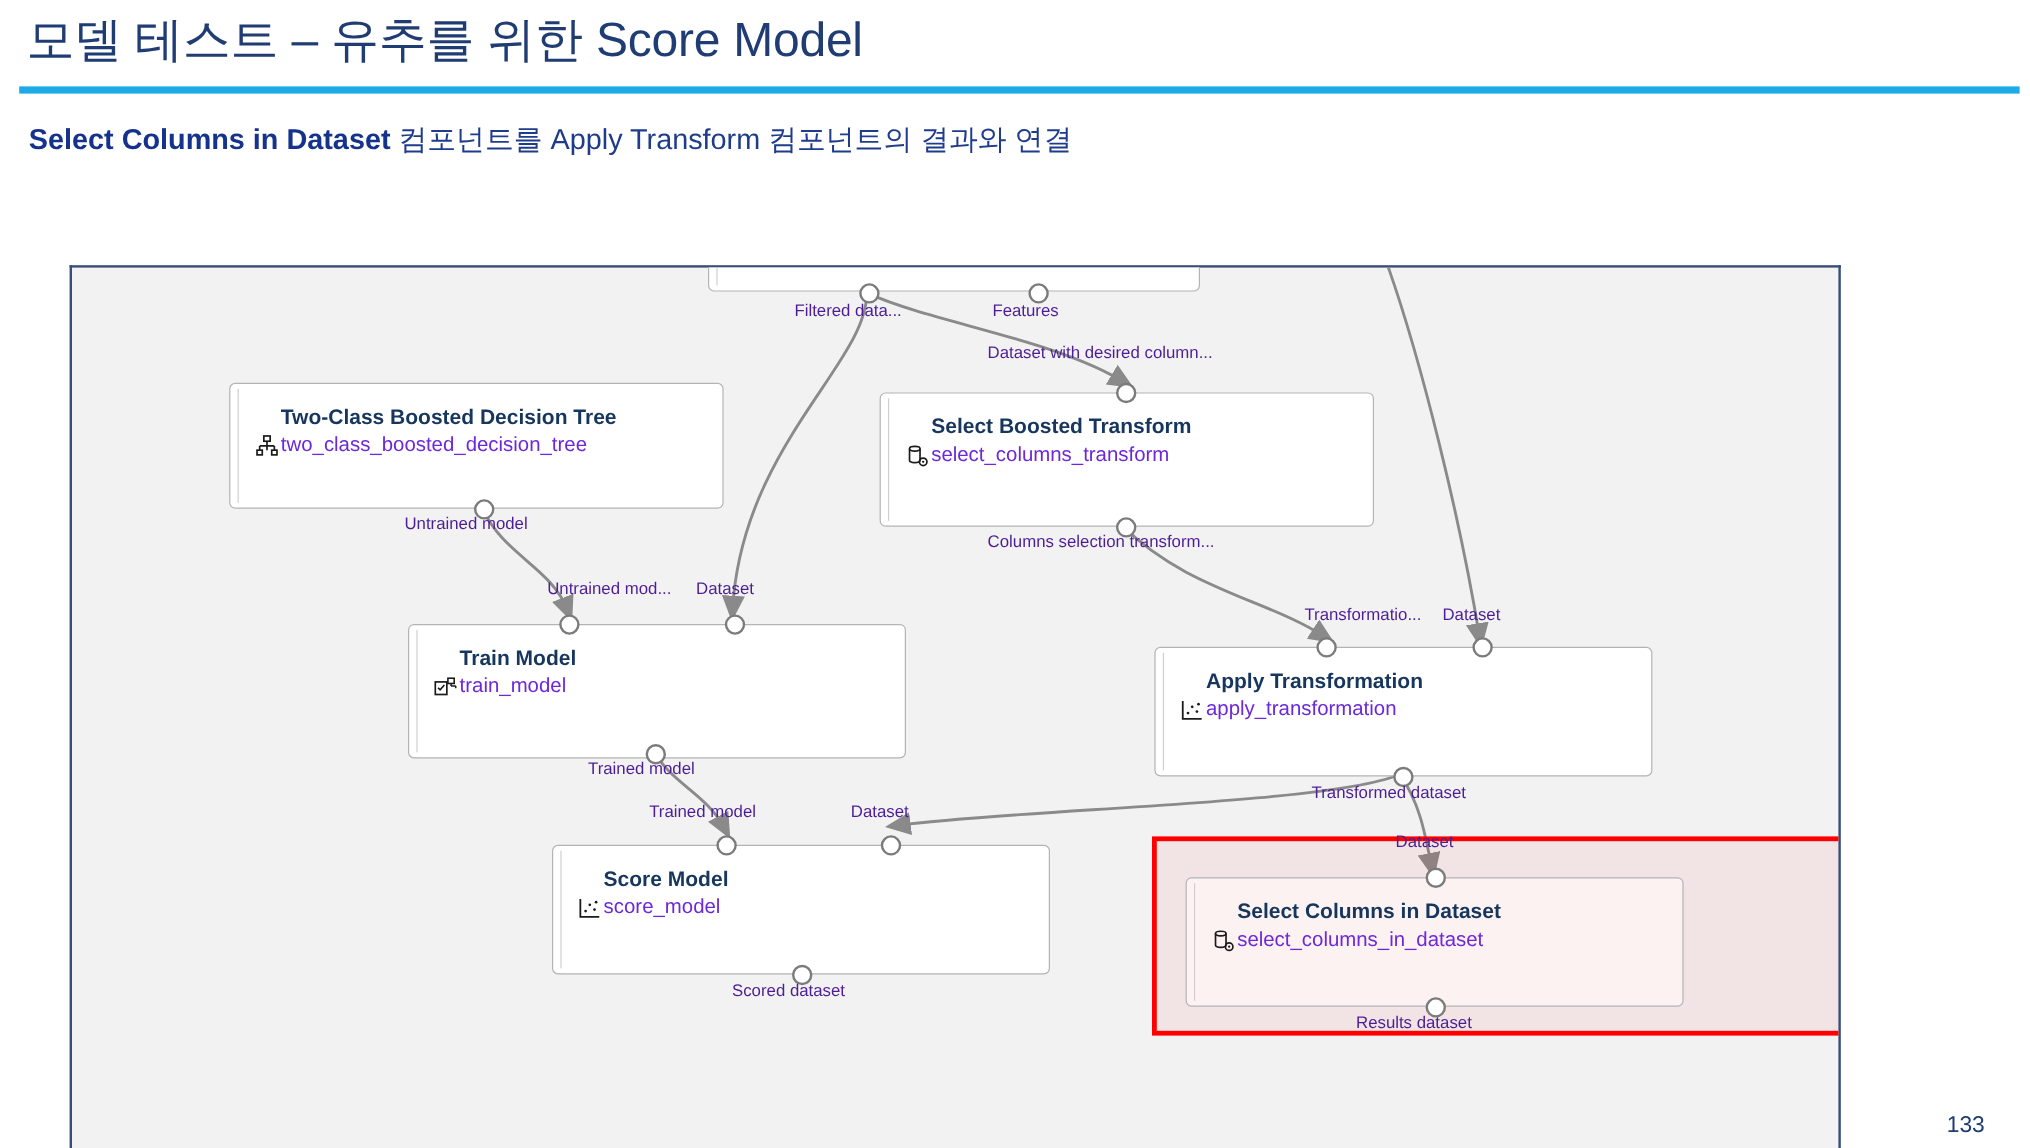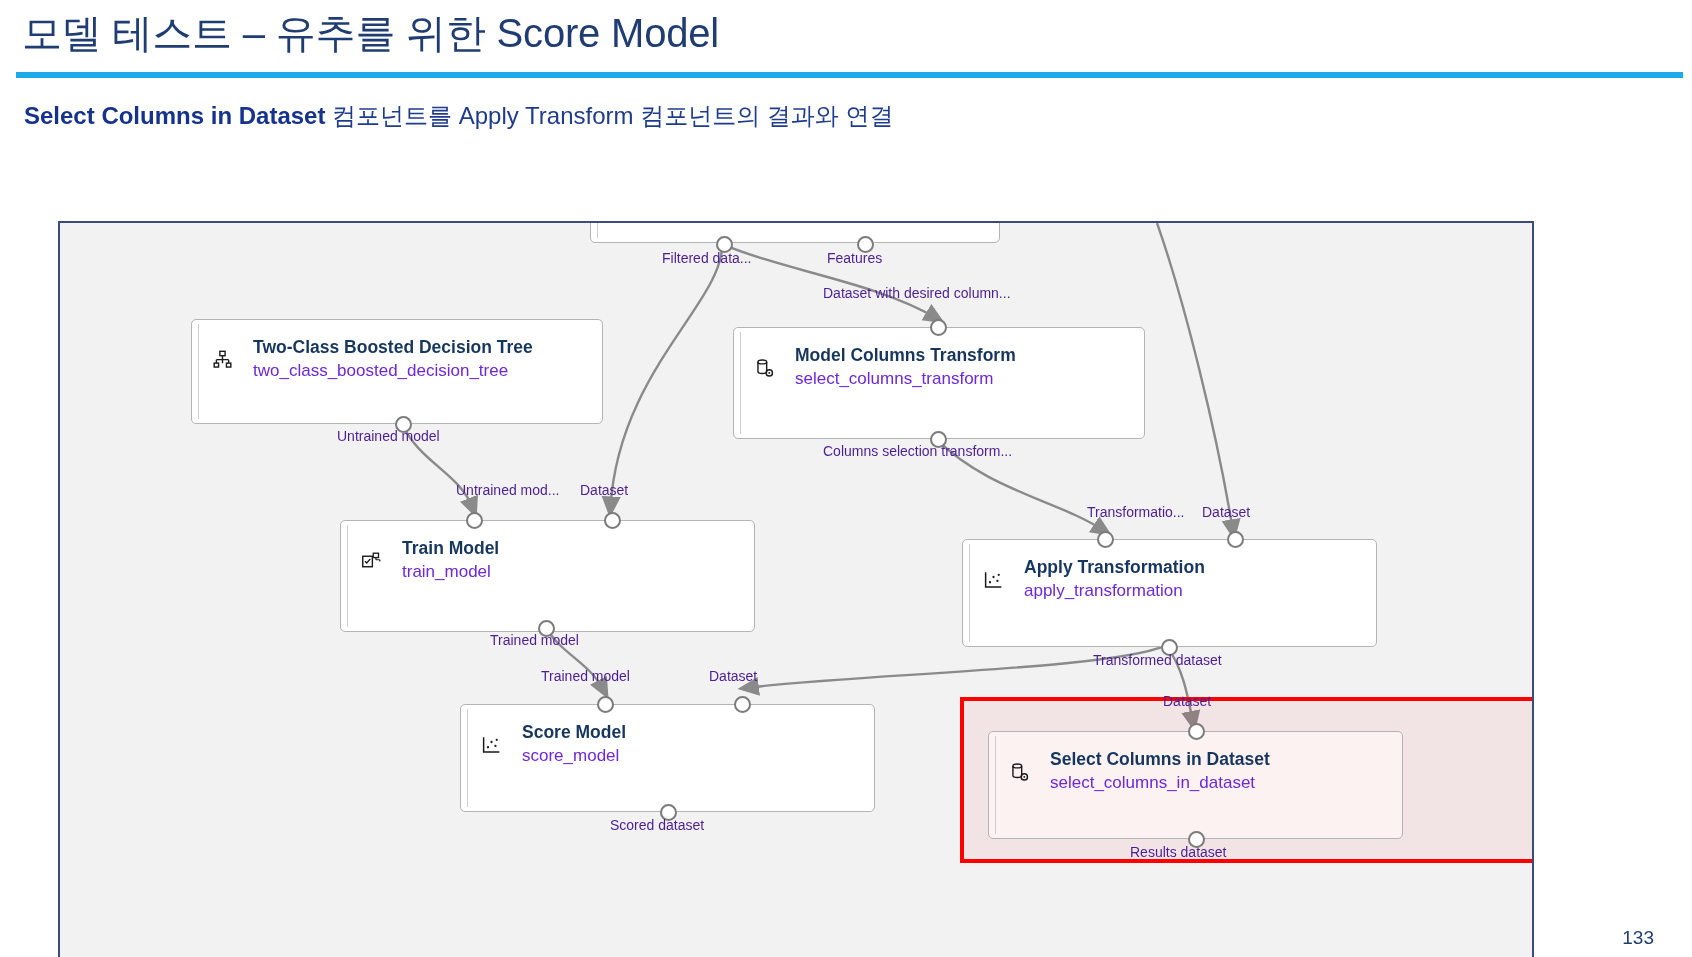--- a/index.html
+++ b/index.html
@@ -67,22 +67,22 @@
     content: "";
     position: absolute;
     left: 6px; top: 4px; bottom: 4px;
     width: 1px;
     background: #cfcfcf;
   }
   .node-inner {
     position: absolute;
     left: 20px; top: 16px;
     display: flex;
-    gap: 20px;
-    align-items: center;
+    gap: 1px;
+    align-items: flex-end;
   }
   .node-icon {
     width: 21px; height: 21px;
     flex: 0 0 21px;
     margin-top: 2px;
   }
   .node-text { line-height: 1.35; }
   .node-title {
     font-size: 17.5px;
     font-weight: bold;
@@ -192,21 +192,21 @@
       <div class="node-inner">
         <span class="node-icon">
           <svg viewBox="0 0 24 24" width="21" height="21">
             <path d="M4.5 4.5 a5 2.2 0 0 1 10 0 v11 a5 2.2 0 0 1 -10 0 z" fill="none" stroke="#1a1a1a" stroke-width="1.6"></path>
             <path d="M4.5 4.5 a5 2.2 0 0 0 10 0" fill="none" stroke="#1a1a1a" stroke-width="1.6"></path>
             <circle cx="17.5" cy="17" r="3.6" fill="none" stroke="#1a1a1a" stroke-width="1.6"></circle>
             <circle cx="17.5" cy="17" r="1.1" fill="#1a1a1a"></circle>
           </svg>
         </span>
         <span class="node-text">
-          <span class="node-title" style="display:block">Model Columns Transform</span>
+          <span class="node-title" style="display:block">Select Boosted Transform</span>
           <span class="node-sub" style="display:block">select_columns_transform</span>
         </span>
       </div>
     </div>
 
     <div class="port" style="left:870px; top:96px;"></div>
     <div class="port-label" style="left:763px; top:62px;">Dataset with desired column...</div>
 
     <div class="port" style="left:870px; top:208px;"></div>
     <div class="port-label" style="left:763px; top:220px;">Columns selection transform...</div>

